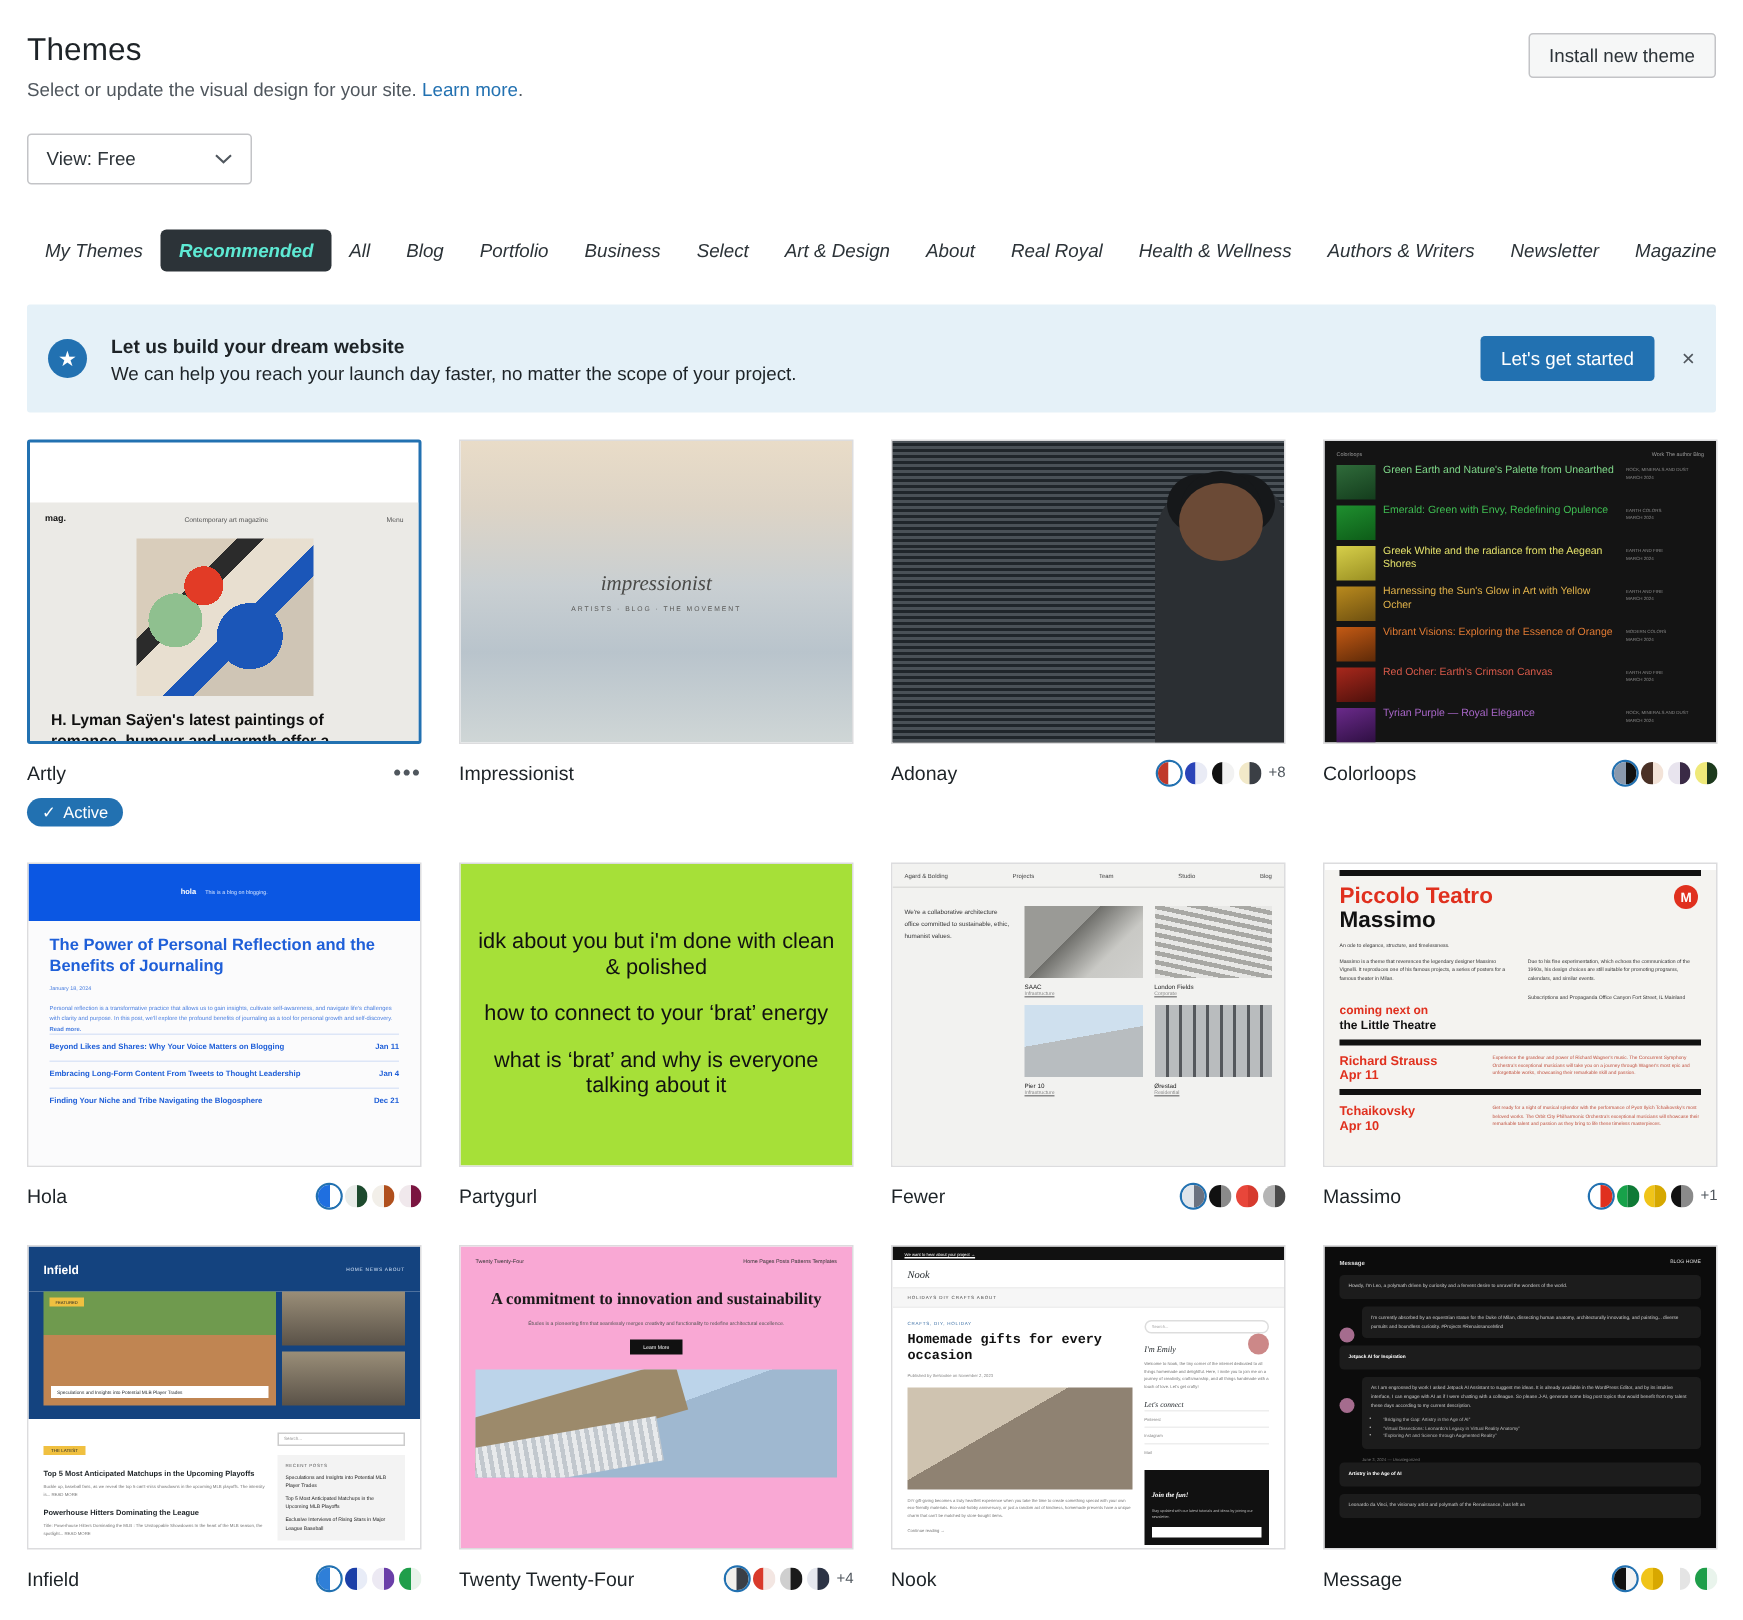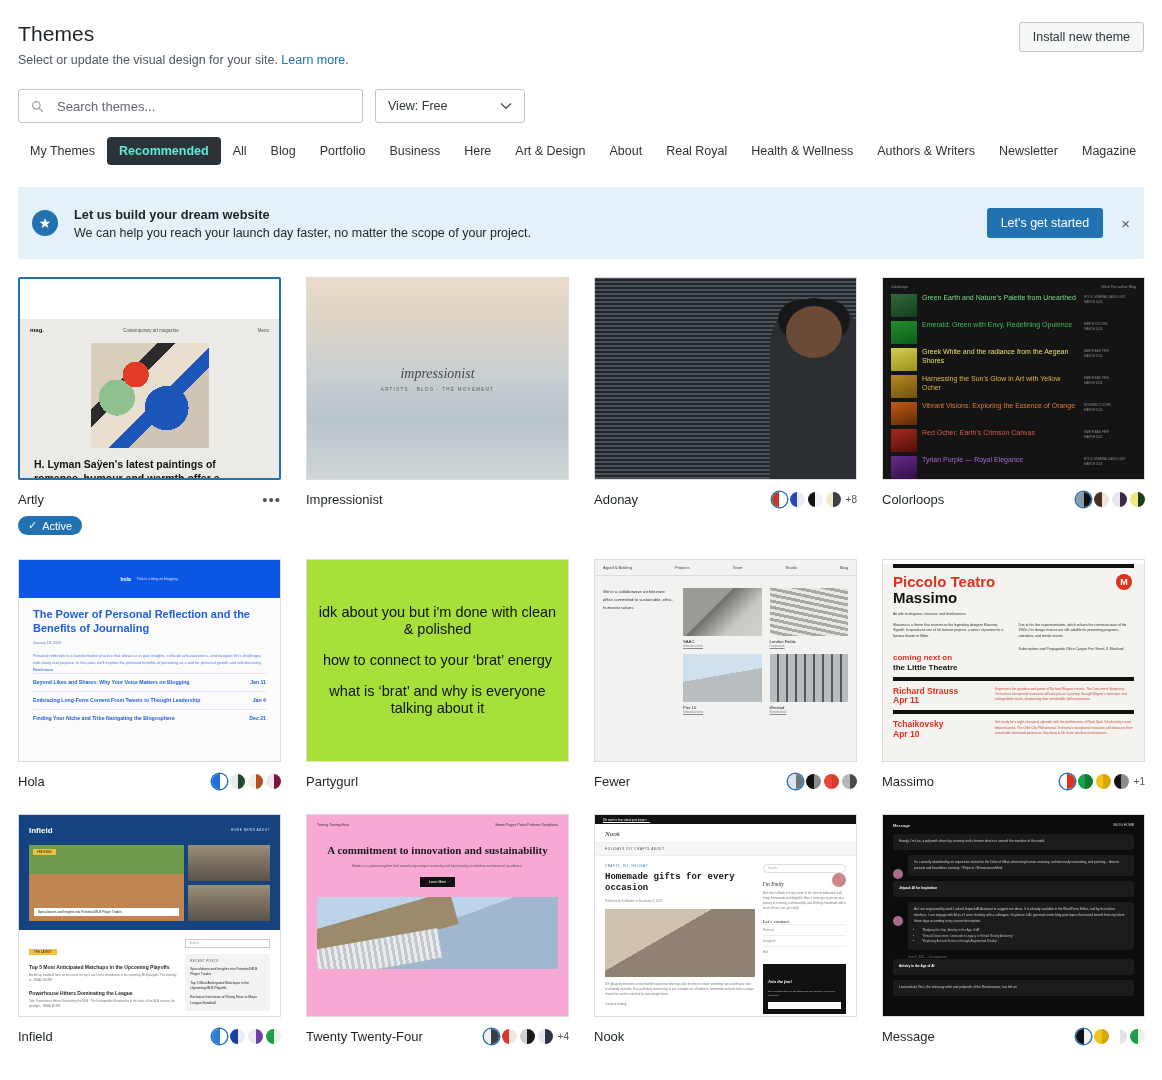--- a/index.html
+++ b/index.html
@@ -37,21 +37,21 @@
     background: transparent;
   }
   .searchbox input::placeholder { color: #646970; }
   .viewsel {
     width: 150px; height: 34px; border: 1px solid #c3c4c7; background: #fff;
     border-radius: 3px; display: flex; align-items: center; justify-content: space-between;
     padding: 0 12px; font-size: 12.5px; color: #2c3338; cursor: pointer;
   }
 
   
-  .tabs { display: flex; align-items: center; gap: 0; margin-top: 14px; flex-wrap: nowrap; }
+  .tabs { display: flex; align-items: center; gap: 0; margin-top: 30px; flex-wrap: nowrap; font-style: italic; }
   .tab {
     font-size: 12.5px; color: #2c3338; padding: 7px 12px; border-radius: 4px;
     cursor: pointer; white-space: nowrap;
   }
   .tab.active { background: #2c3338; color: #5eead4; font-weight: 600; }
 
   
   .banner {
     margin-top: 22px; background: #e5f1f8; border-radius: 2px;
     height: 72px; display: flex; align-items: center; padding: 0 14px; position: relative;
@@ -275,43 +275,36 @@
       <div class="hdr-title">Themes</div>
       <div class="hdr-sub">
         <span>Select or update the visual design for your site.</span>
         <a href="#">Learn more</a><span>.</span>
       </div>
     </div>
     <button class="install-btn">Install new theme</button>
   </div>
 
   <div class="searchrow">
-    <div class="searchbox">
-      <svg class="mag" viewBox="0 0 16 16">
-        <circle cx="6.6" cy="6.6" r="4.6" fill="none" stroke="#9aa0a6" stroke-width="1.5"></circle>
-        <line x1="10.2" y1="10.2" x2="14.4" y2="14.4" stroke="#9aa0a6" stroke-width="1.5"></line>
-      </svg>
-      <input type="text" placeholder="Search themes..." style="">
-    </div>
     <div class="viewsel">
       <span>View: Free</span>
       <svg width="12" height="8" viewBox="0 0 12 8">
         <path d="M1 1.5 L6 6.2 L11 1.5" fill="none" stroke="#50575e" stroke-width="1.4"></path>
       </svg>
     </div>
   </div>
 
   <div class="tabs" id="tabs">
       <div class="tab"><span>My Themes</span></div>
       <div class="tab active"><span>Recommended</span></div>
       <div class="tab"><span>All</span></div>
       <div class="tab"><span>Blog</span></div>
       <div class="tab"><span>Portfolio</span></div>
       <div class="tab"><span>Business</span></div>
-      <div class="tab"><span>Here</span></div>
+      <div class="tab"><span>Select</span></div>
       <div class="tab"><span>Art &amp; Design</span></div>
       <div class="tab"><span>About</span></div>
       <div class="tab"><span>Real Royal</span></div>
       <div class="tab"><span>Health &amp; Wellness</span></div>
       <div class="tab"><span>Authors &amp; Writers</span></div>
       <div class="tab"><span>Newsletter</span></div>
       <div class="tab"><span>Magazine</span></div>
       <div class="tab"></div>
     </div>
 

